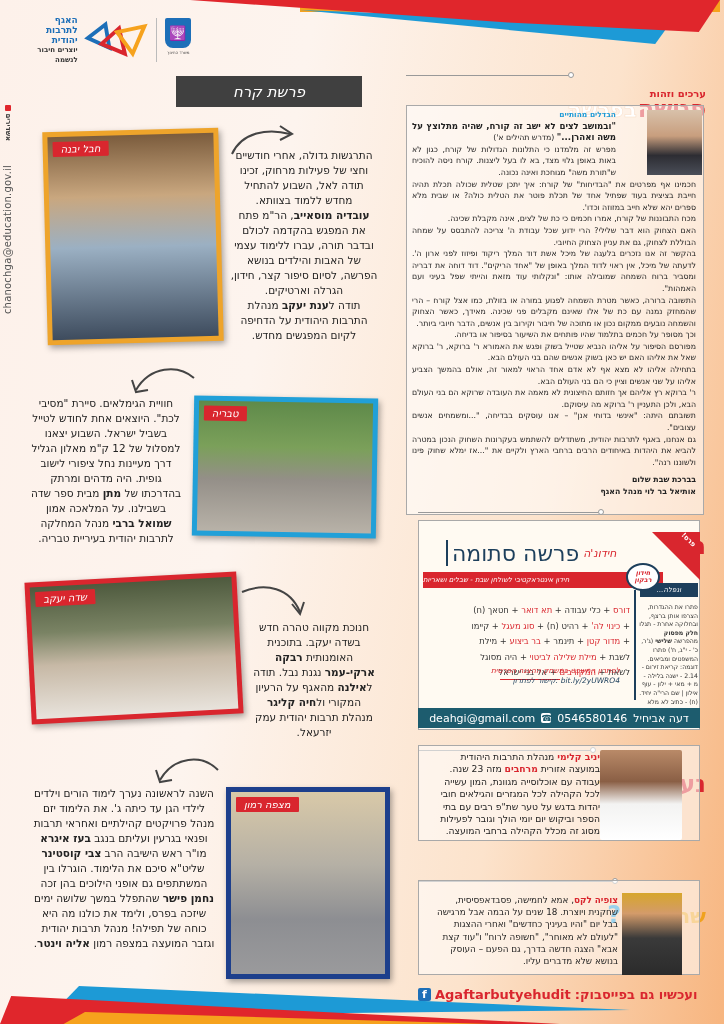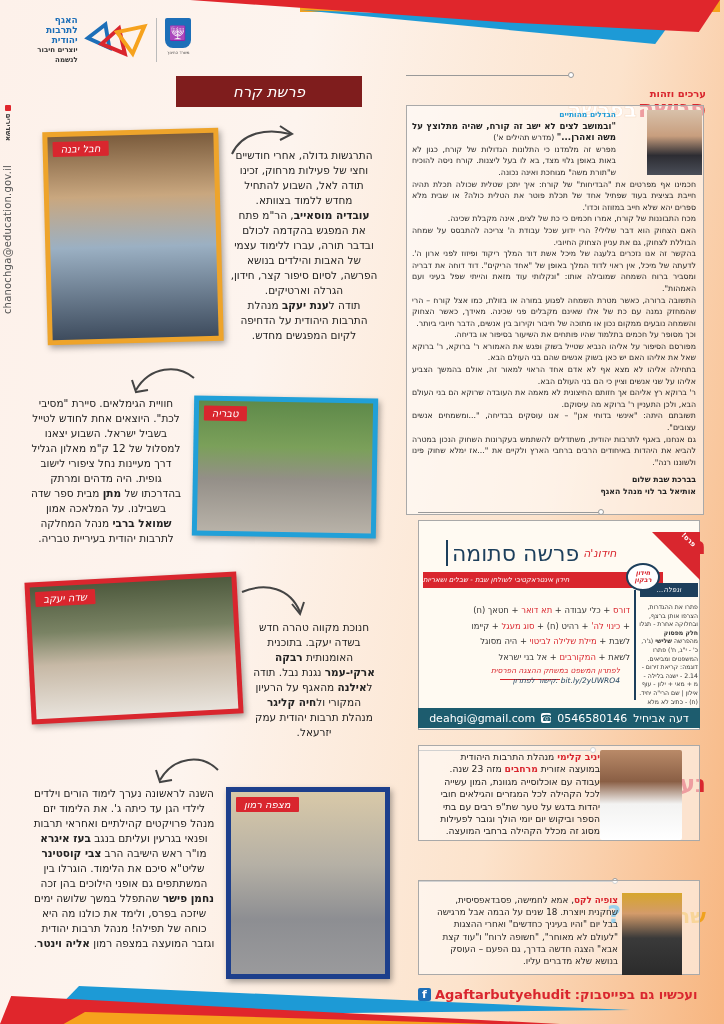--- a/index.html
+++ b/index.html
@@ -32,21 +32,21 @@
   .moe { width: 32px; height: 44px; display: flex; flex-direction: column; align-items: center; }
   .moe-emblem { width: 26px; height: 30px; background: #1d6fb8; border-radius: 2px 2px 8px 8px; display: flex; align-items: center; justify-content: center; color: #fff; font-size: 14px; }
   .moe-label { font-size: 4px; color: #444; margin-top: 2px; }
 
   
   .side-brand { position: absolute; left: 4px; top: 105px; writing-mode: vertical-rl; font-size: 7px; font-weight: bold; color: #333; }
   .side-brand .dot { display:inline-block; width: 6px; height: 6px; background: #e0262c; border-radius: 1px; }
   .side-email { position: absolute; left: 2px; top: 165px; writing-mode: vertical-rl; transform: rotate(180deg); font-size: 10px; color: #555; letter-spacing: 0.2px; }
 
   
-  .parasha-banner { position: absolute; top: 76px; left: 176px; width: 186px; height: 31px; background: #7f1d1d; color: #fff; font-size: 15px; font-style: italic; display: flex; align-items: center; justify-content: center; }
+  .parasha-banner { position: absolute; top: 76px; left: 176px; width: 186px; height: 31px; background: #404040; color: #fff; font-size: 15px; font-style: italic; display: flex; align-items: center; justify-content: center; }
 
   
   .photo { position: absolute; overflow: hidden; box-shadow: 2px 3px 6px rgba(0,0,0,0.35); }
   .photo .tag { position: absolute; top: 10px; left: 10px; padding: 2px 8px; background: #d9262e; color: #fff; font-size: 10px; font-style: italic; border-radius: 1px; }
   .photo-inner { position: absolute; inset: 5px; }
   .photo-1 { top: 130px; left: 45px; width: 176px; height: 213px; background: #eea42b; transform: rotate(-1.5deg); }
   .photo-1 .photo-inner { background: linear-gradient(180deg, #7b5c3d 0%, #c9a77f 30%, #9bb0c3 55%, #3e4c5e 100%); }
   .photo-2 { top: 397px; left: 193px; width: 184px; height: 140px; background: #21a0d8; transform: rotate(1deg); }
   .photo-2 .photo-inner { background: linear-gradient(180deg, #5f8a4a 0%, #7ba05a 35%, #948f88 60%, #b8b2a8 100%); }
   .photo-3 { top: 577px; left: 28px; width: 212px; height: 142px; background: #d9262e; transform: rotate(-3deg); }
@@ -249,20 +249,21 @@
   <span>פרשה סתומה</span>
   <span class="bar"></span>
 </div>
 <div class="riddle-ribbon">חידון אינטראקטיבי לשולחן שבת - שבלים ושאריות</div>
 <div class="riddle-ribbon-navy">ונפלה...</div>
 <div class="riddle-bubble">חידון רבקון</div>
 <div class="riddle-vline"></div>
 <div class="riddle-clues">
   <div><span class="r">דורס</span><span> + כלי עבודה + </span><span class="r">תא דואר</span><span> + חטאך (ח)</span></div>
   <div><span>+ </span><span class="r">כינוי לה'</span><span> + רהיט (ח) + </span><span class="r">סוג מעגל</span><span> + קיימו</span></div>
+  <div><span>+ </span><span class="r">מדור קטן</span><span> + תינמר + </span><span class="r">בר ביצוע</span><span> + מילת</span></div>
   <div><span>לשבת + </span><span class="r">מילת שלילה לביטוי</span><span> + היה מסוגל</span></div>
   <div><span>לשאת + </span><span class="r">המקורבים</span><span> + אל בני ישראל</span></div>
 </div>
 <div class="riddle-instr">
   <span>פתרו את ההגדרות, הצרפו אותן ברצף, ובחלוקה אחרת - תגלו </span><b>חלק מפסוק</b><span> מהפרשה </span><b>שלישי</b><span> (ג'ר, כ' - י"ג, ח') פתרו המשפטים ומביאים. דוגמה: קריאת זירום - 2.14 - ישנה בלילה - מ + מאי + ילון - עוף אילון | שם הרי"ה יחיד. (ח) - כתיב לא מלא</span>
 </div>
 <div class="riddle-link-hr"></div>
 <div class="riddle-link">
   <div>לפתרון המשפט במשחק ההצגה הפרסית</div>
   <div class="url">bit.ly/2yUWRO4 :קישור לפתרון</div>

